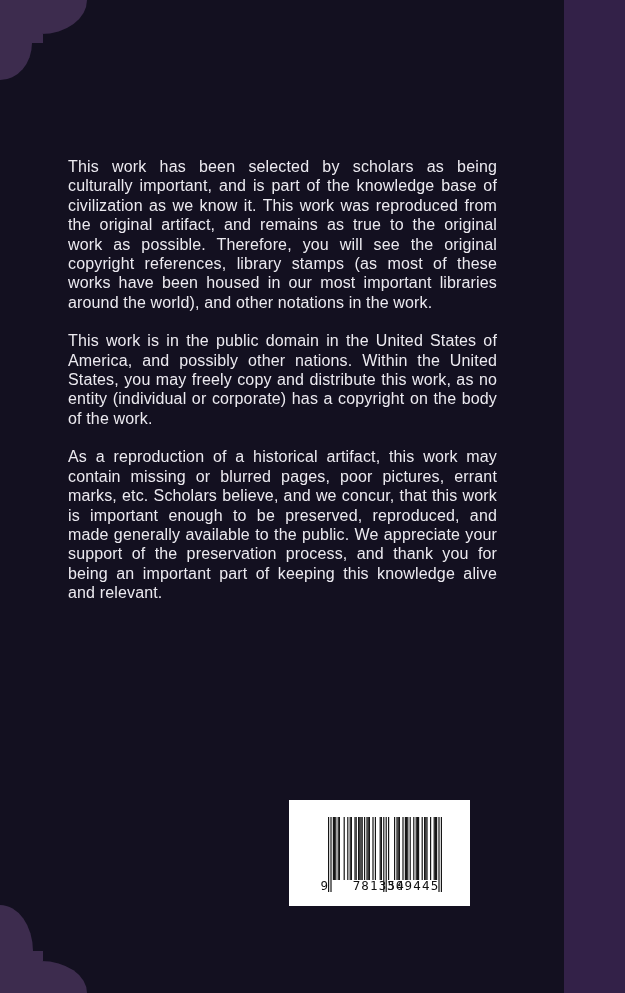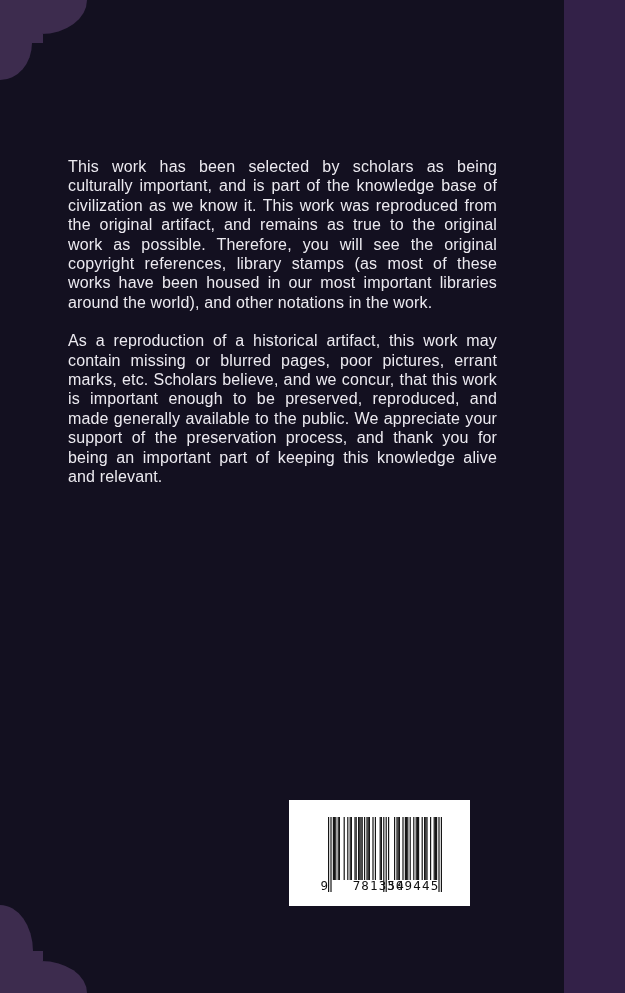--- a/index.html
+++ b/index.html
@@ -81,20 +81,21 @@
   </div>
 
   <div>
     <div class="petal bl-c"></div>
     <div class="petal bl-step"></div>
     <div class="petal bl-a"></div>
   </div>
 
   <main class="text-block">
     <p>This work has been selected by scholars as being culturally important, and is part of the knowledge base of civilization as we know it. This work was reproduced from the original artifact, and remains as true to the original work as possible. Therefore, you will see the original copyright references, library stamps (as most of these works have been housed in our most important libraries around the world), and other notations in the work.</p>
+    <p>This work is in the public domain in the United States of America, and possibly other nations. Within the United States, you may freely copy and distribute this work, as no entity (individual or corporate) has a copyright on the body of the work.</p>
     <p>As a reproduction of a historical artifact, this work may contain missing or blurred pages, poor pictures, errant marks, etc. Scholars believe, and we concur, that this work is important enough to be preserved, reproduced, and made generally available to the public. We appreciate your support of the preservation process, and thank you for being an important part of keeping this knowledge alive and relevant.</p>
   </main>
 
   <div class="barcode-box">
     <div class="barcode-inner">
       <svg viewBox="0 0 128 76" preserveAspectRatio="none" xmlns="http://www.w3.org/2000/svg">
           <rect x="11.00" y="0" width="1.20" height="75" fill="#161616"></rect>
           <rect x="13.40" y="0" width="1.20" height="75" fill="#161616"></rect>
           <rect x="15.80" y="0" width="1.20" height="63" fill="#161616"></rect>
           <rect x="17.00" y="0" width="1.20" height="63" fill="#161616"></rect>

